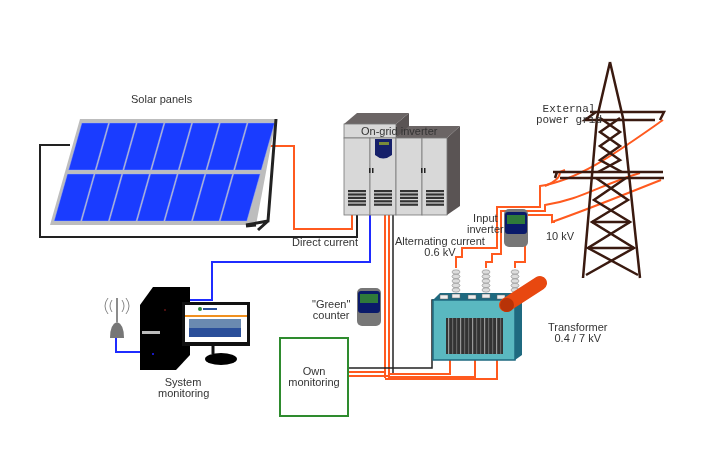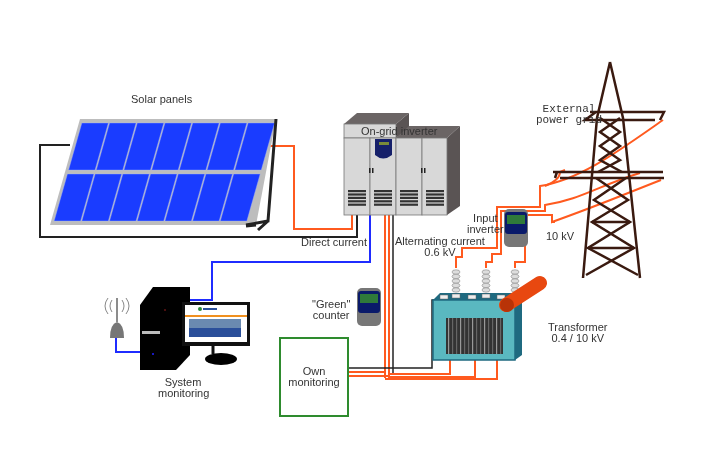--- a/index.html
+++ b/index.html
@@ -200,23 +200,23 @@
   </g>
 </svg>
 
 <div class="lbl" style="left:131px; top:94px;">Solar panels</div>
 <div class="lbl" style="left:361px; top:94px;margin-top:32px;">On-grid inverter</div>
 <div class="lbl" style="left:536px; top:104px;font-family:Liberation Mono, monospace;">External
 power grid</div>
 <div class="lbl" style="left:467px; top:213px;">Input
 inverter</div>
 <div class="lbl" style="left:546px; top:231px;text-align:right;">10 kV</div>
-<div class="lbl" style="left:301px; top:237px;">Direct current</div>
+<div class="lbl" style="left:292px; top:237px;">Direct current</div>
 <div class="lbl" style="left:395px; top:236px;">Alternating current
 0.6 kV</div>
 <div class="lbl" style="left:312px; top:299px;">"Green"
 counter</div>
 <div class="lbl" style="left:548px; top:322px;">Transformer
-0.4 / 10 kV</div>
+0.4 / 7 kV</div>
 <div class="lbl" style="left:284px; top:366px; width:60px;">Own
 monitoring</div>
 <div class="lbl" style="left:158px; top:377px; width:50px;text-align:center;">System
 monitoring</div>
 
 </body></html>

